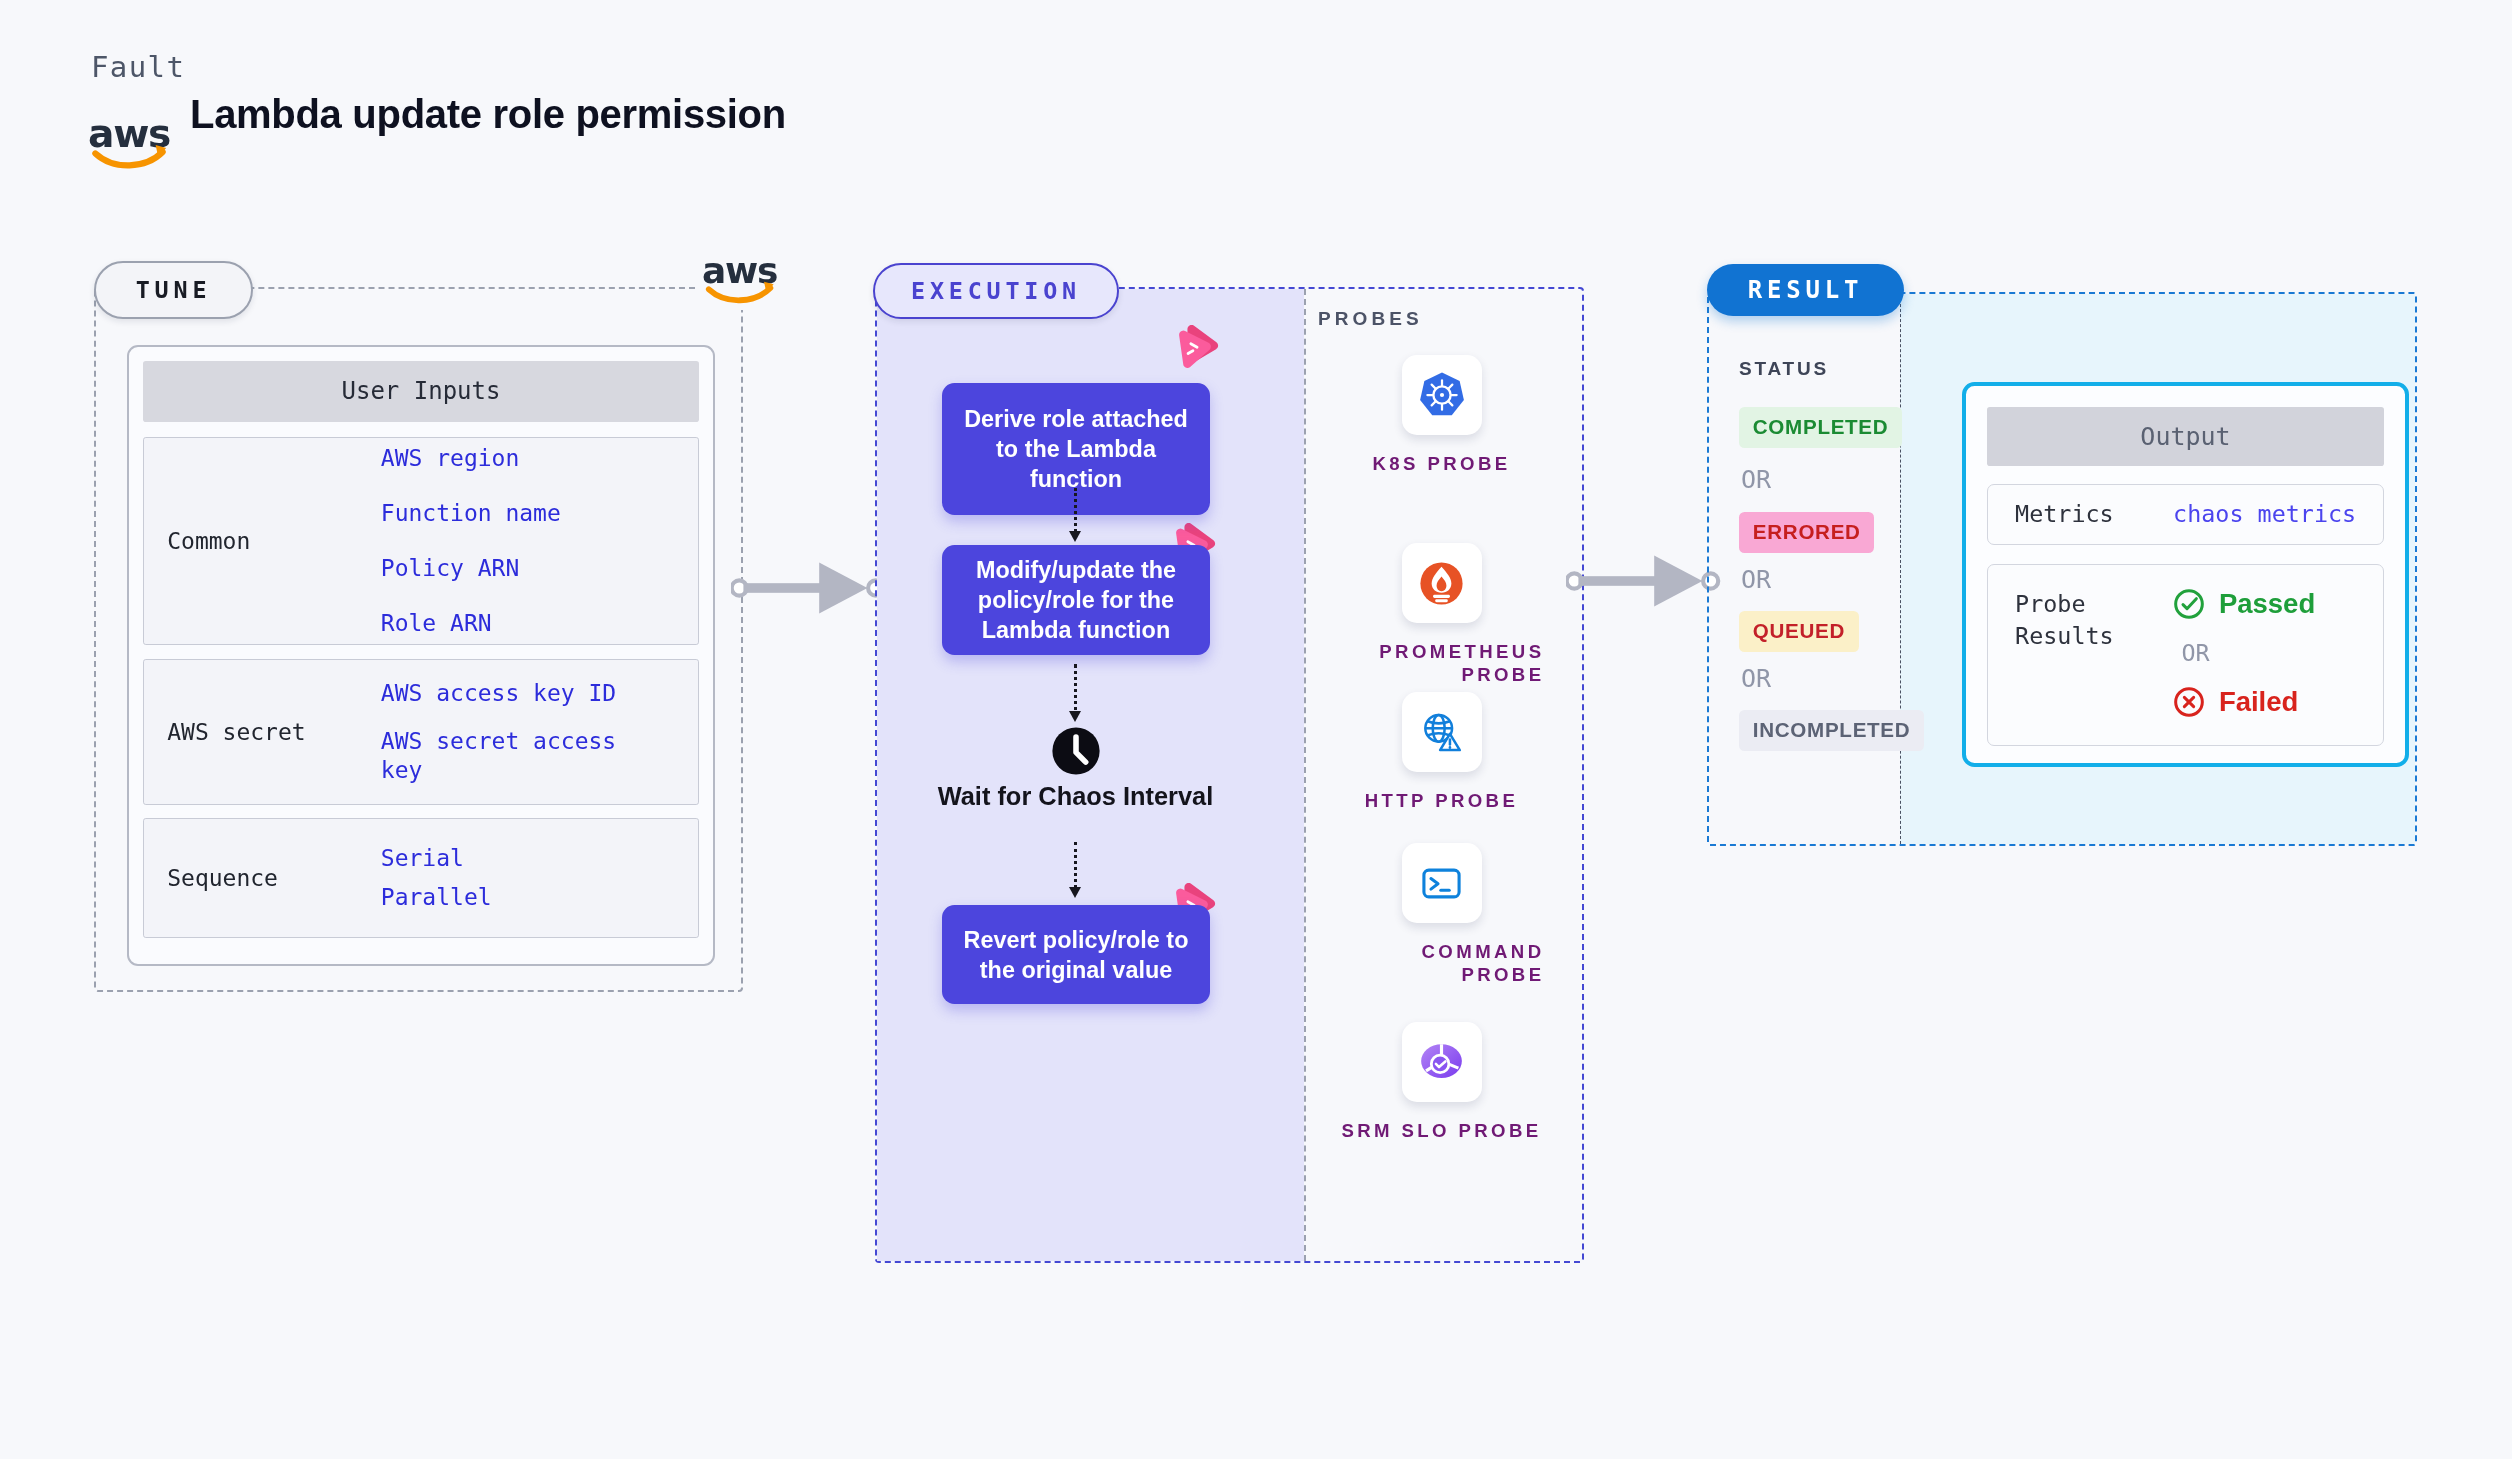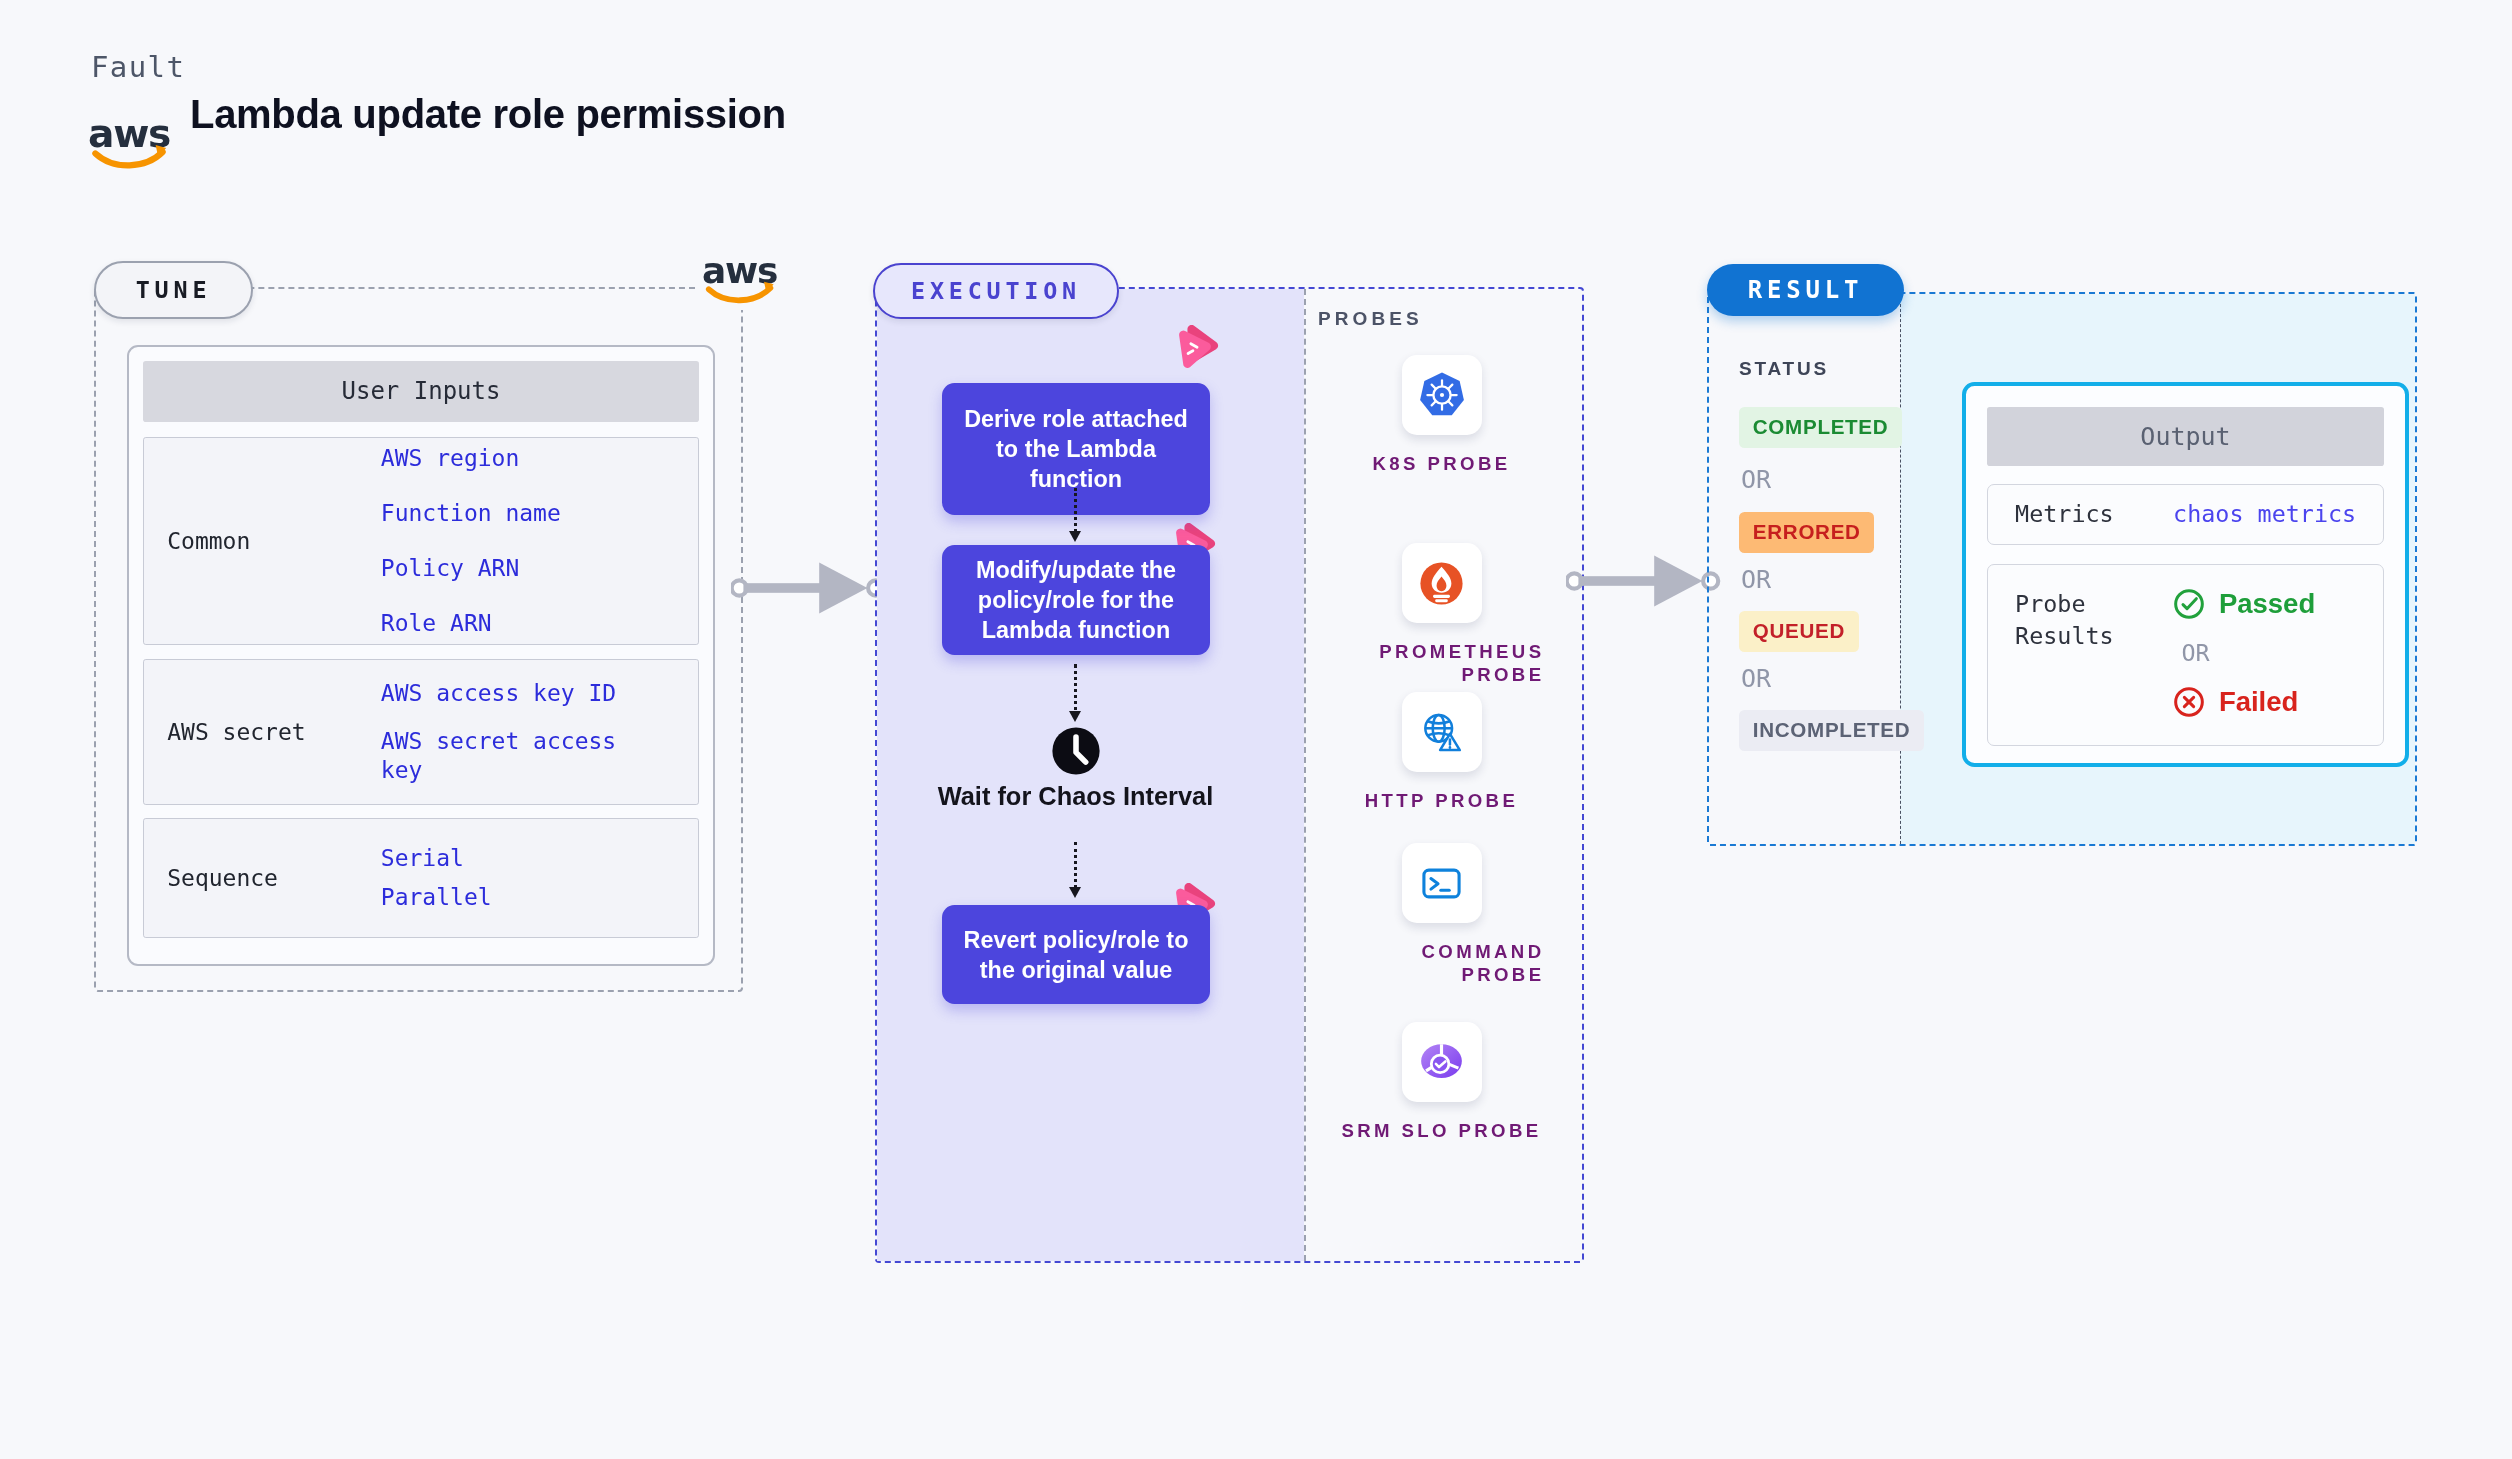--- a/index.html
+++ b/index.html
@@ -64,21 +64,21 @@
   .probe-label{margin-top:16.5px;font-size:18.6px;font-weight:bold;letter-spacing:3.4px;color:#701a75;
     text-align:right;max-width:206px;line-height:23.4px;}
 
   
   .result-dashed{left:1707px;top:292px;width:706px;height:550px;border:2.8px dashed #1a79d3;border-radius:2.8px;}
   .result-fill{position:absolute;left:191px;top:0;right:0;bottom:0;background:#e7f5fc;}
   .result-divider{position:absolute;left:191px;top:0;bottom:0;border-left:1.4px dashed #4a5162;}
   .status-heading{left:1739px;top:358px;font-size:19px;font-weight:bold;letter-spacing:2.8px;color:#3e4557;}
   .badge{font-size:20.6px;font-weight:bold;padding:8.3px 13.8px;border-radius:5.5px;letter-spacing:0.7px;display:inline-block;}
   .badge.completed{left:1739px;top:407px;color:#1b8b33;background:#e2f4e4;}
-  .badge.errored{left:1739px;top:512px;color:#c61f1e;background:#fdba74;text-align:center;}
+  .badge.errored{left:1739px;top:512px;color:#c61f1e;background:#f9a8d4;text-align:center;}
   .badge.queued{left:1739px;top:611px;color:#c32029;background:#fbf0c8;}
   .badge.incompleted{left:1739px;top:710px;color:#5c6375;background:#ebecf3;}
   .or{font-family:"DejaVu Sans Mono",monospace;font-size:25px;color:#9096a8;}
   .or.o1{left:1741px;top:465px;} .or.o2{left:1741px;top:565px;} .or.o3{left:1741px;top:664px;}
 
   .output-card{left:1933px;top:382px;width:447px;height:385px;background:#fcfdff;border:4.1px solid #12aee9;
     border-radius:12.4px;padding:20.6px;box-sizing:border-box;margin-left:29px;}
   .out-header{height:59px;background:#d2d3db;border-radius:2.8px;display:flex;align-items:center;justify-content:center;
     font-size:25px;color:#5a6172;margin-bottom:18px;}
   .out-row{border:1.4px solid #d3d6df;border-radius:7px;background:#fbfcfe;box-sizing:border-box;}

